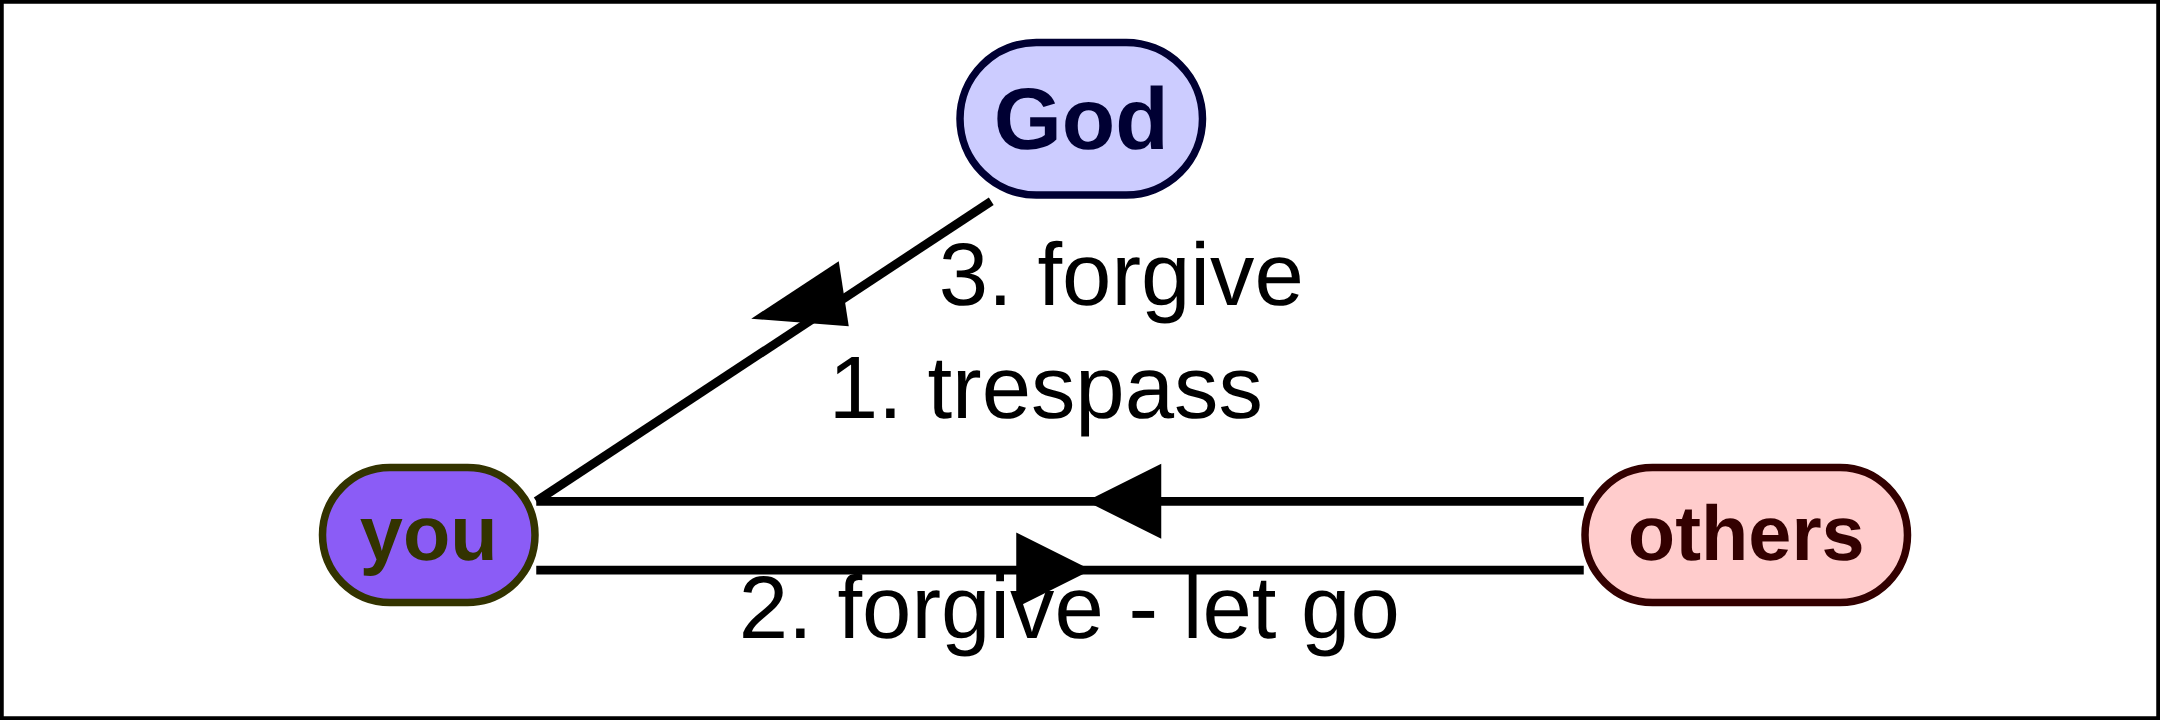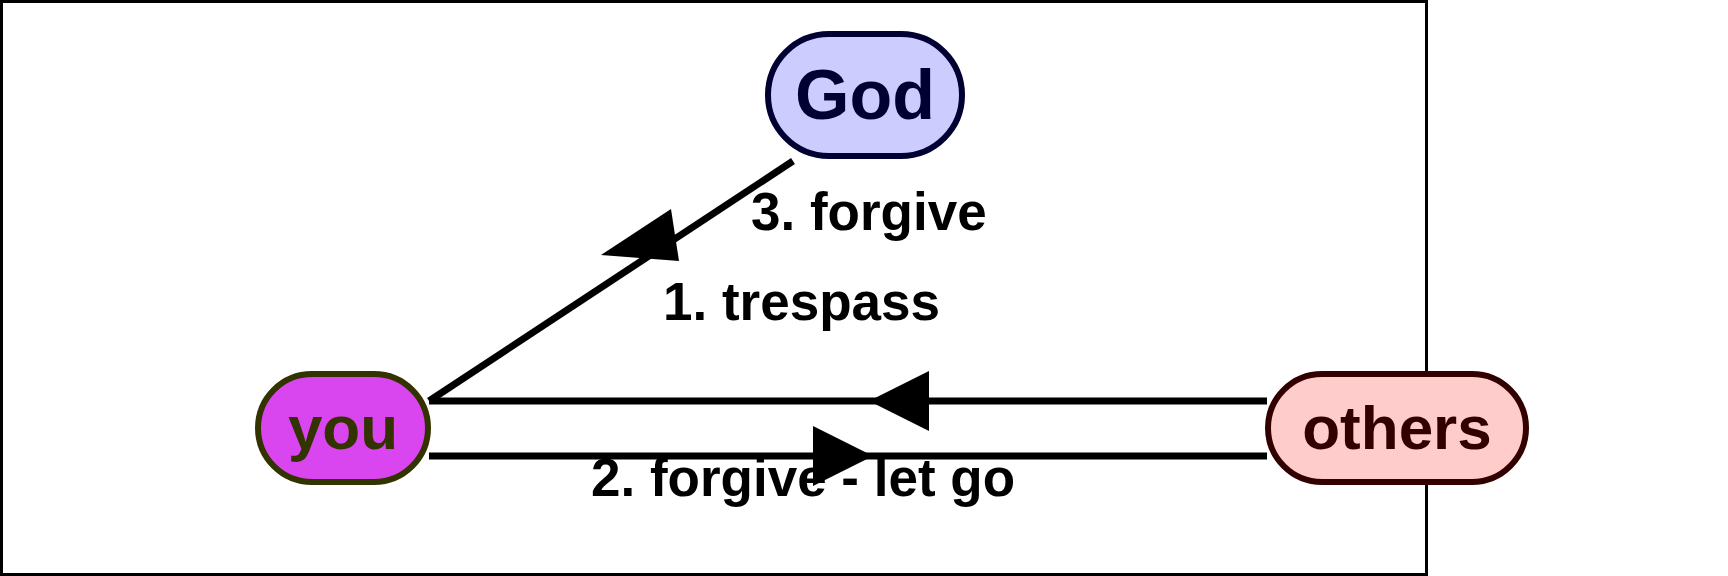--- a/index.html
+++ b/index.html
@@ -9,21 +9,21 @@
     background: #ffffff;
   }
   body {
     width: 1728px;
     height: 576px;
     overflow: hidden;
     font-family: "Liberation Sans", sans-serif;
   }
   #canvas {
     position: relative;
-    width: 1428px;
+    width: 1728px;
     height: 576px;
     background: #ffffff;
     box-sizing: border-box;
     border: 3px solid #000000;
   }
   
   #edges {
     position: absolute;
     left: 0;
     top: 0;
@@ -53,42 +53,42 @@
     background: #ccccff;
     border-color: #000033;
     color: #000033;
     font-size: 70px;
   }
   #node-you {
     left: 252px;
     top: 368px;
     width: 176px;
     height: 114px;
-    background: #d946ef;
+    background: #8b5cf6;
     border-color: #333300;
     color: #333300;
     font-size: 62px;
   }
   #node-others {
     left: 1262px;
     top: 368px;
     width: 264px;
     height: 114px;
     background: #ffcccc;
     border-color: #330000;
     color: #330000;
     font-size: 62px;
     justify-content: center;
   }
   
   .edge-label {
     position: absolute;
     color: #000000;
-    font-weight: bold;
-    font-size: 53px;
+    font-weight: normal;
+    font-size: 71px;
     line-height: 1;
     white-space: nowrap;
     user-select: none;
   }
   #label-forgive-god   { left: 748px;  top: 182px; }
   #label-trespass      { left: 660px;  top: 272px; }
   #label-forgive-let-go{ left: 548px;  top: 448px; margin-left: 40px; }
 </style>
 </head>
 <body>

